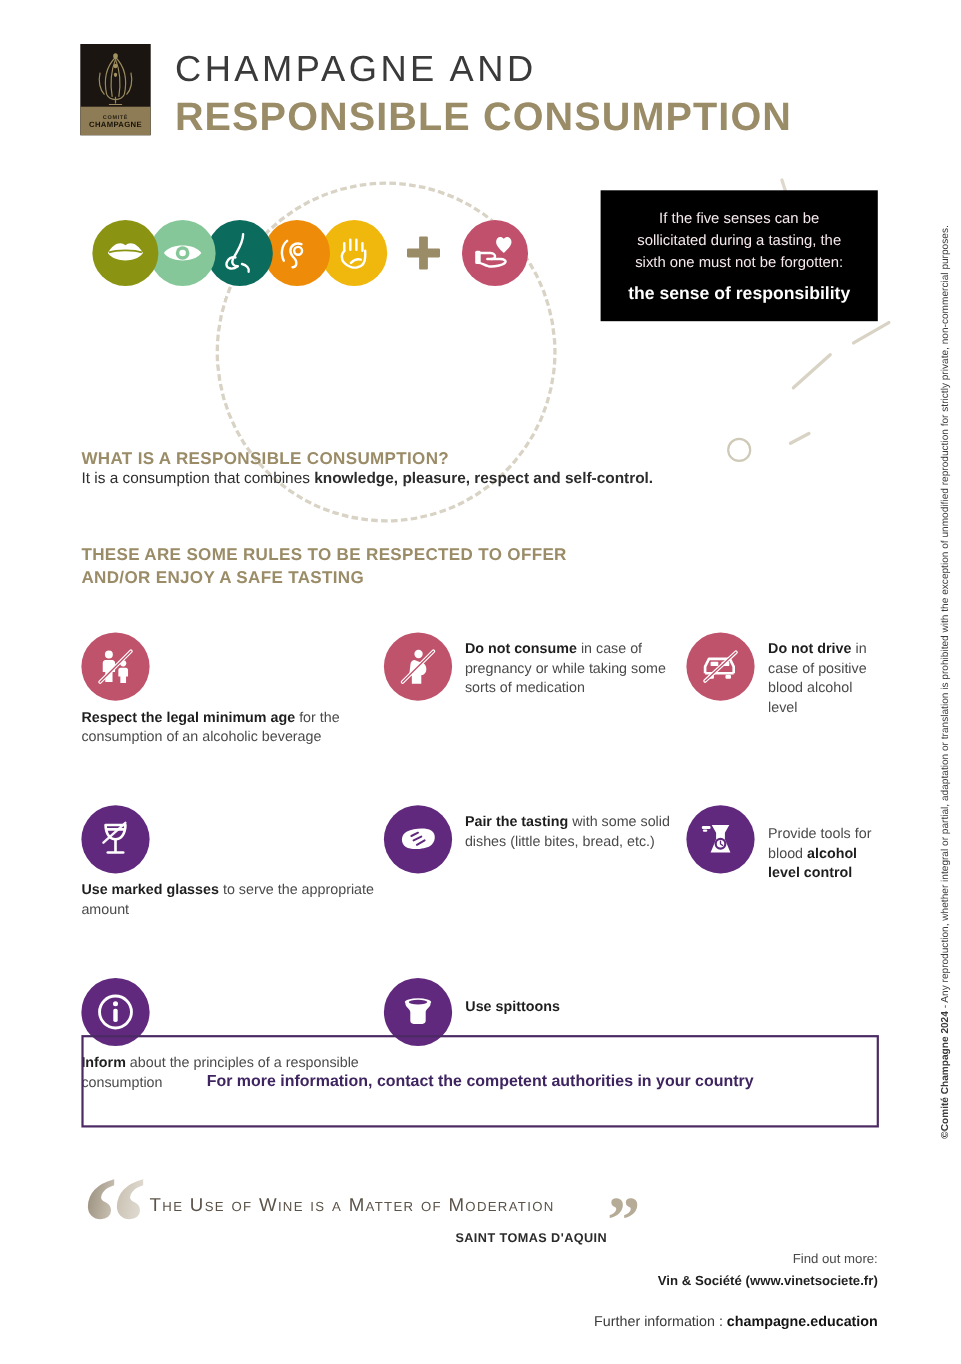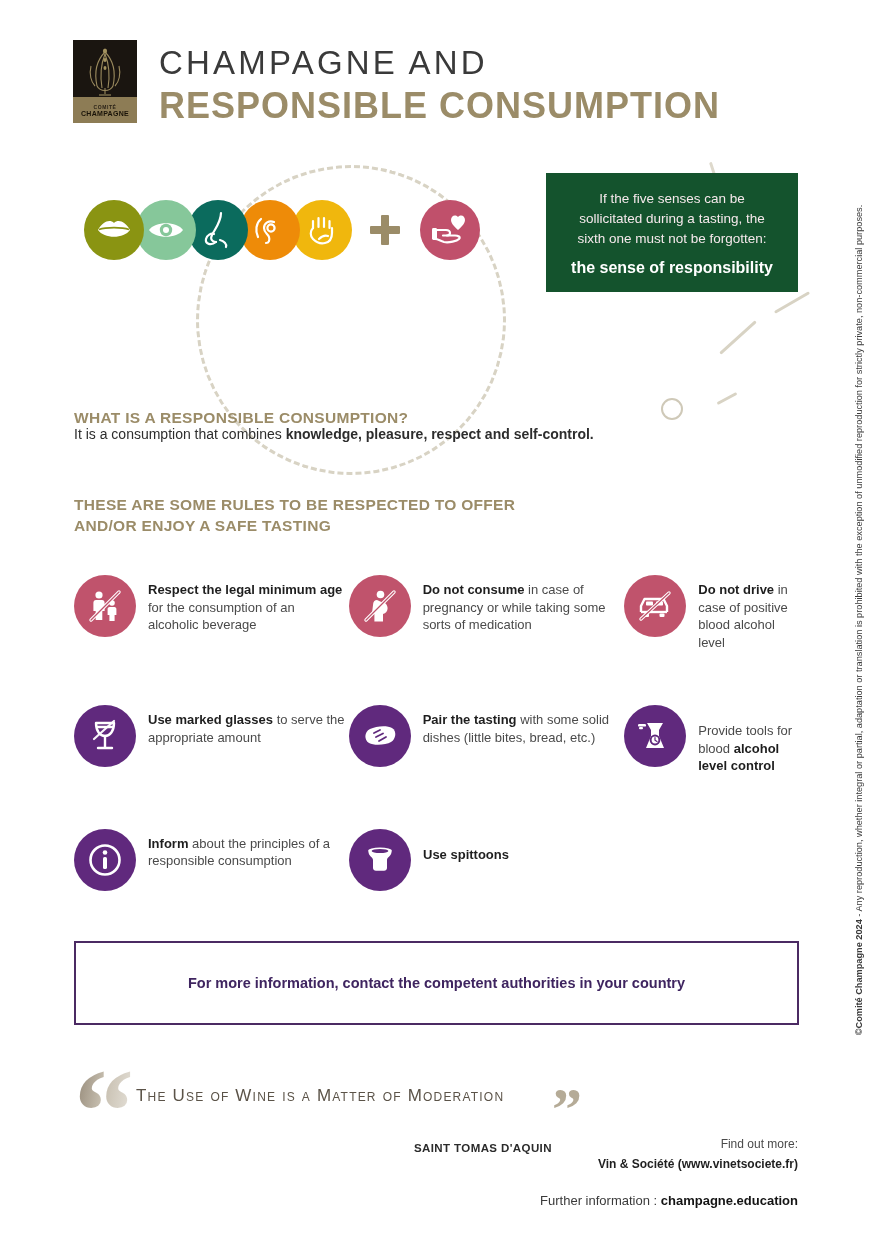--- a/index.html
+++ b/index.html
@@ -67,41 +67,41 @@
   .plus-sign::before { left: 11px; top: 0; width: 8px; height: 30px; }
   .plus-sign::after  { left: 0; top: 11px; width: 30px; height: 8px; }
   .sixth {
     width: 60px; height: 60px; border-radius: 50%; background: #c0506b;
     display: flex; align-items: center; justify-content: center;
   }
 
   
   .callout {
     position: absolute; left: 546px; top: 173px; width: 252px; height: 119px;
-    background: #14532d; color: #fff; padding: 16px 18px 0 18px;
+    background: #000000; color: #fff; padding: 16px 18px 0 18px;
     text-align: center;
   }
   .callout .ln { font-size: 13.5px; line-height: 20px; font-weight: 300; color: #f6e9ec; }
   .callout .bold { font-size: 16px; font-weight: 700; color: #ffffff; margin-top: 10px; }
 
   
   .sec-head {
     position: absolute; color: #9b8c68; font-weight: 700; font-size: 15.5px;
     letter-spacing: 0.3px; line-height: 21px;
   }
   .sec-body {
     position: absolute; color: #2d2d2d; font-size: 14px; font-weight: 300; text-align: center;
   }
   .sec-body b { font-weight: 700; }
 
   
   .rules { position: absolute; left: 74px; top: 575px; width: 730px; }
   .rules-row { display: flex; margin-bottom: 54px; }
   .rule { display: flex; align-items: flex-start; }
-  .rule.c0 { width: 275px; }
+  .rule.c0 { width: 275px; flex-direction: column; }
   .rule.c1 { width: 276px; }
   .rule.c2 { width: 180px; }
   .rule-icon {
     width: 62px; height: 62px; border-radius: 50%; flex: 0 0 62px;
     display: flex; align-items: center; justify-content: center; margin-right: 12px;
   }
   .rule-icon.rose { background: #c0536c; }
   .rule-icon.purple { background: #60297d; }
   .rule-text {
     font-size: 13px; line-height: 17.5px; color: #4a4a4a; font-weight: 300;
@@ -129,21 +129,21 @@
     position: absolute; left: 62px; top: 24px; font-size: 17px;
     color: #5b5348; letter-spacing: 1.2px; font-variant: small-caps;
     font-family: "Liberation Sans", sans-serif; font-weight: 300; white-space: nowrap;
   }
   .qmark-small {
     position: absolute; left: 478px; top: 22px; font-size: 60px; line-height: 50px;
     font-family: "Liberation Serif", serif; font-weight: 700; color: #b5ab97;
   }
   .qauthor {
     position: absolute; left: 340px; top: 58px; font-size: 11.5px; font-weight: 700;
-    color: #2b2b2b; letter-spacing: 0.4px; margin-top: 22px;
+    color: #2b2b2b; letter-spacing: 0.4px;
   }
 
   
   .foot-a {
     position: absolute; right: 76px; top: 1134px; text-align: right;
     font-size: 12px; color: #4a4a4a; font-weight: 300; line-height: 20px;
   }
   .foot-a .b { font-weight: 700; color: #1f1f1f; }
   .foot-b {
     position: absolute; right: 76px; top: 1193px; text-align: left;

